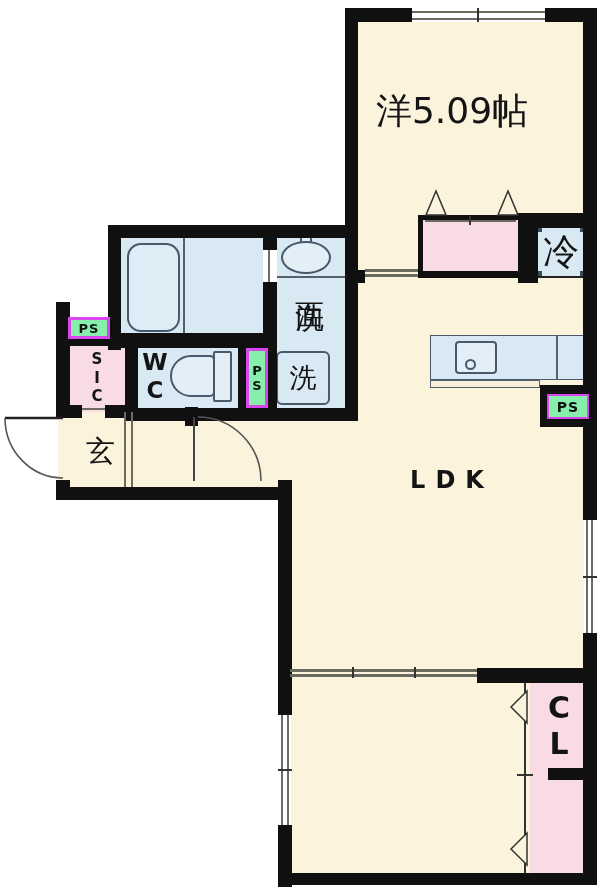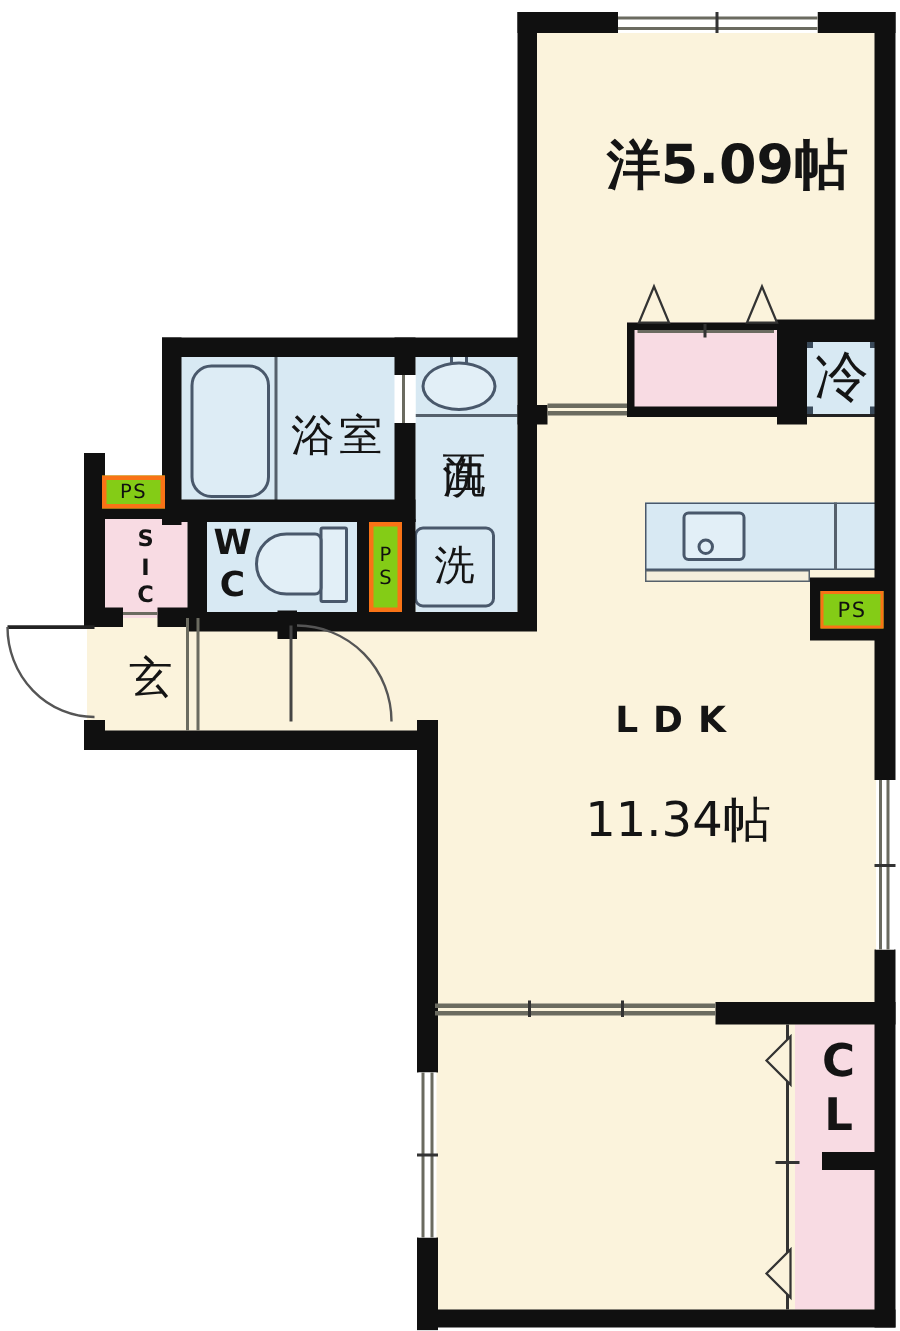--- a/index.html
+++ b/index.html
@@ -6,22 +6,22 @@
   #plan{position:relative;width:600px;height:887px;background:#ffffff;overflow:hidden;
         font-family:"DejaVu Sans",sans-serif;color:#101010;}
   .abs{position:absolute;}
   .floor{position:absolute;background:#fbf3dc;}
   .wet{position:absolute;background:#d8e9f3;}
   .pink{position:absolute;background:#f8dbe3;}
   .wall{position:absolute;background:#101010;}
   .thin{position:absolute;background:#6b6b60;}
   .tick{position:absolute;background:#333;}
   .winwhite{position:absolute;background:#ffffff;}
-  .whitebox{position:absolute;background:#84cc16;border:3px solid #f97316;box-sizing:border-box;
-            display:flex;align-items:center;justify-content:center;font-weight:normal;}
+  .whitebox{position:absolute;background:#86efac;border:3px solid #d946ef;box-sizing:border-box;
+            display:flex;align-items:center;justify-content:center;font-weight:bold;}
   .fixture{position:absolute;box-sizing:border-box;border:2px solid #49586b;background:#e2eff7;}
   .lbl{position:absolute;color:#141414;line-height:1.1;}
   .center{display:flex;align-items:center;justify-content:center;text-align:center;}
   .vcol{display:flex;flex-direction:column;align-items:center;justify-content:center;}
   .vert{writing-mode:vertical-rl;text-orientation:upright;}
   svg{position:absolute;left:0;top:0;}
   .dot{position:absolute;width:5px;height:5px;background:#3a4a5a;}
 </style>
 </head>
 <body>
@@ -154,28 +154,25 @@
     <path d="M 194 417 L 194 481" stroke="#444" stroke-width="2" fill="none"></path>
     <path d="M 198 417 A 63 64 0 0 1 261 481" stroke="#555" stroke-width="1.6" fill="none"></path>
 
     <polygon points="436,191 426,215 446,215" fill="#fbf3dc" stroke="#333" stroke-width="1.5"></polygon>
     <polygon points="508,191 498,215 518,215" fill="#fbf3dc" stroke="#333" stroke-width="1.5"></polygon>
 
     <polygon points="511,707 527,691 527,723" fill="#fbf3dc" stroke="#333" stroke-width="1.5"></polygon>
     <polygon points="511,849 527,833 527,865" fill="#fbf3dc" stroke="#333" stroke-width="1.5"></polygon>
   </svg>
 
-  <div class="lbl center" style="left:370px;top:90px;width:230px;height:42px;font-size:36px;font-weight:700;">
+  <div class="lbl center" style="left:337px;top:90px;width:230px;height:42px;font-size:36px;font-weight:400;">
     <span>洋5.09帖</span>
   </div>
   <div class="lbl center" style="left:536px;top:226px;width:50px;height:52px;font-size:36px;">
     <span>冷</span>
-  </div>
-  <div class="lbl center" style="left:186px;top:274px;width:80px;height:34px;font-size:29px;letter-spacing:3px;">
-    <span>浴室</span>
   </div>
   <div class="lbl vert" style="left:293px;top:280px;height:66px;font-size:29px;">
     <span>洗面</span>
   </div>
   <div class="lbl center" style="left:276px;top:351px;width:54px;height:54px;font-size:27px;">
     <span>洗</span>
   </div>
   <div class="lbl vcol" style="left:138px;top:348px;width:34px;height:58px;font-size:23px;font-weight:600;line-height:1.2;">
     <span>W</span>
     <span>C</span>
@@ -188,21 +185,18 @@
   <div class="lbl" style="left:86px;top:436px;font-size:29px;">
     <span>玄</span>
   </div>
 
   <div class="thin" style="left:124px;top:412px;width:2px;height:75px;"></div>
   <div class="thin" style="left:131px;top:412px;width:2px;height:75px;"></div>
 
   <div class="lbl center" style="left:352px;top:460px;width:200px;height:40px;font-size:24px;font-weight:700;letter-spacing:10px;">
     <span>LDK</span>
   </div>
-  <div class="lbl center" style="left:352px;top:528px;width:200px;height:38px;font-size:32px;">
-    <span>11.34帖</span>
-  </div>
   <div class="lbl vcol" style="left:543px;top:688px;width:32px;height:76px;font-size:30px;font-weight:600;line-height:1.2;">
     <span>C</span>
     <span>L</span>
   </div>
 
 </div>
 
 </body></html>

